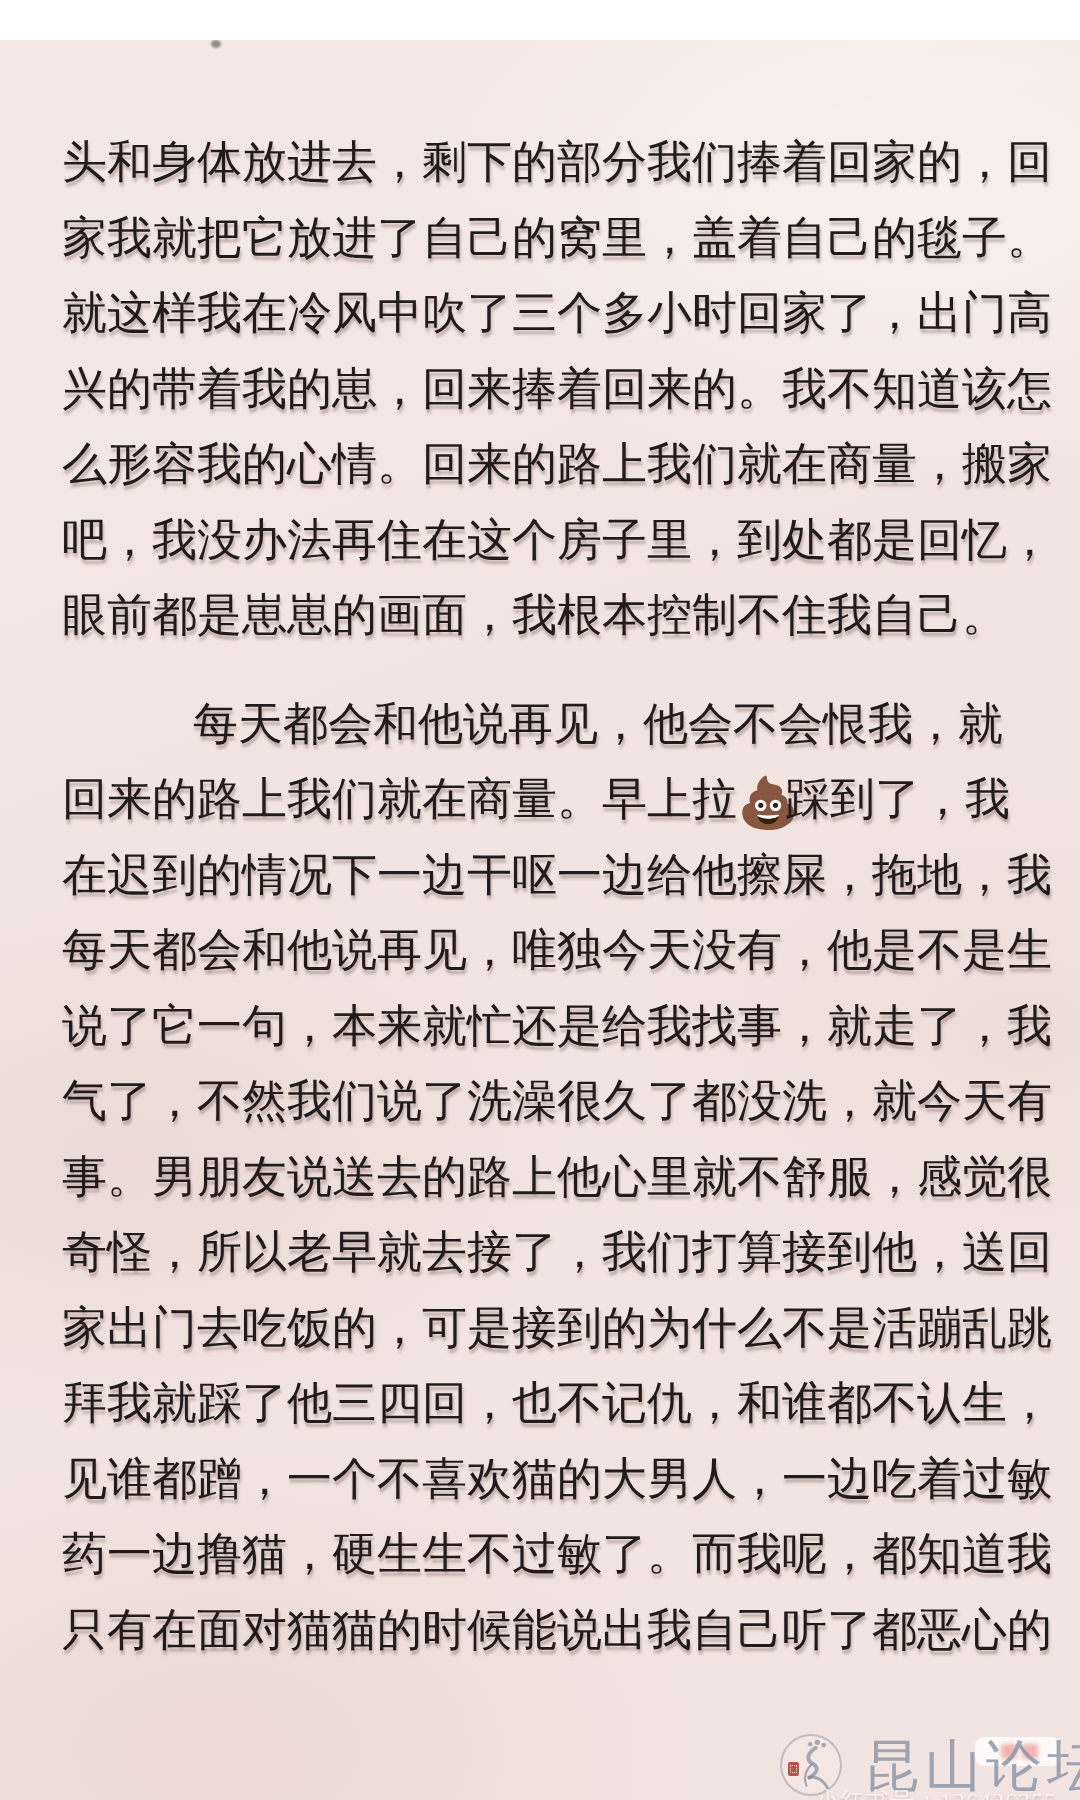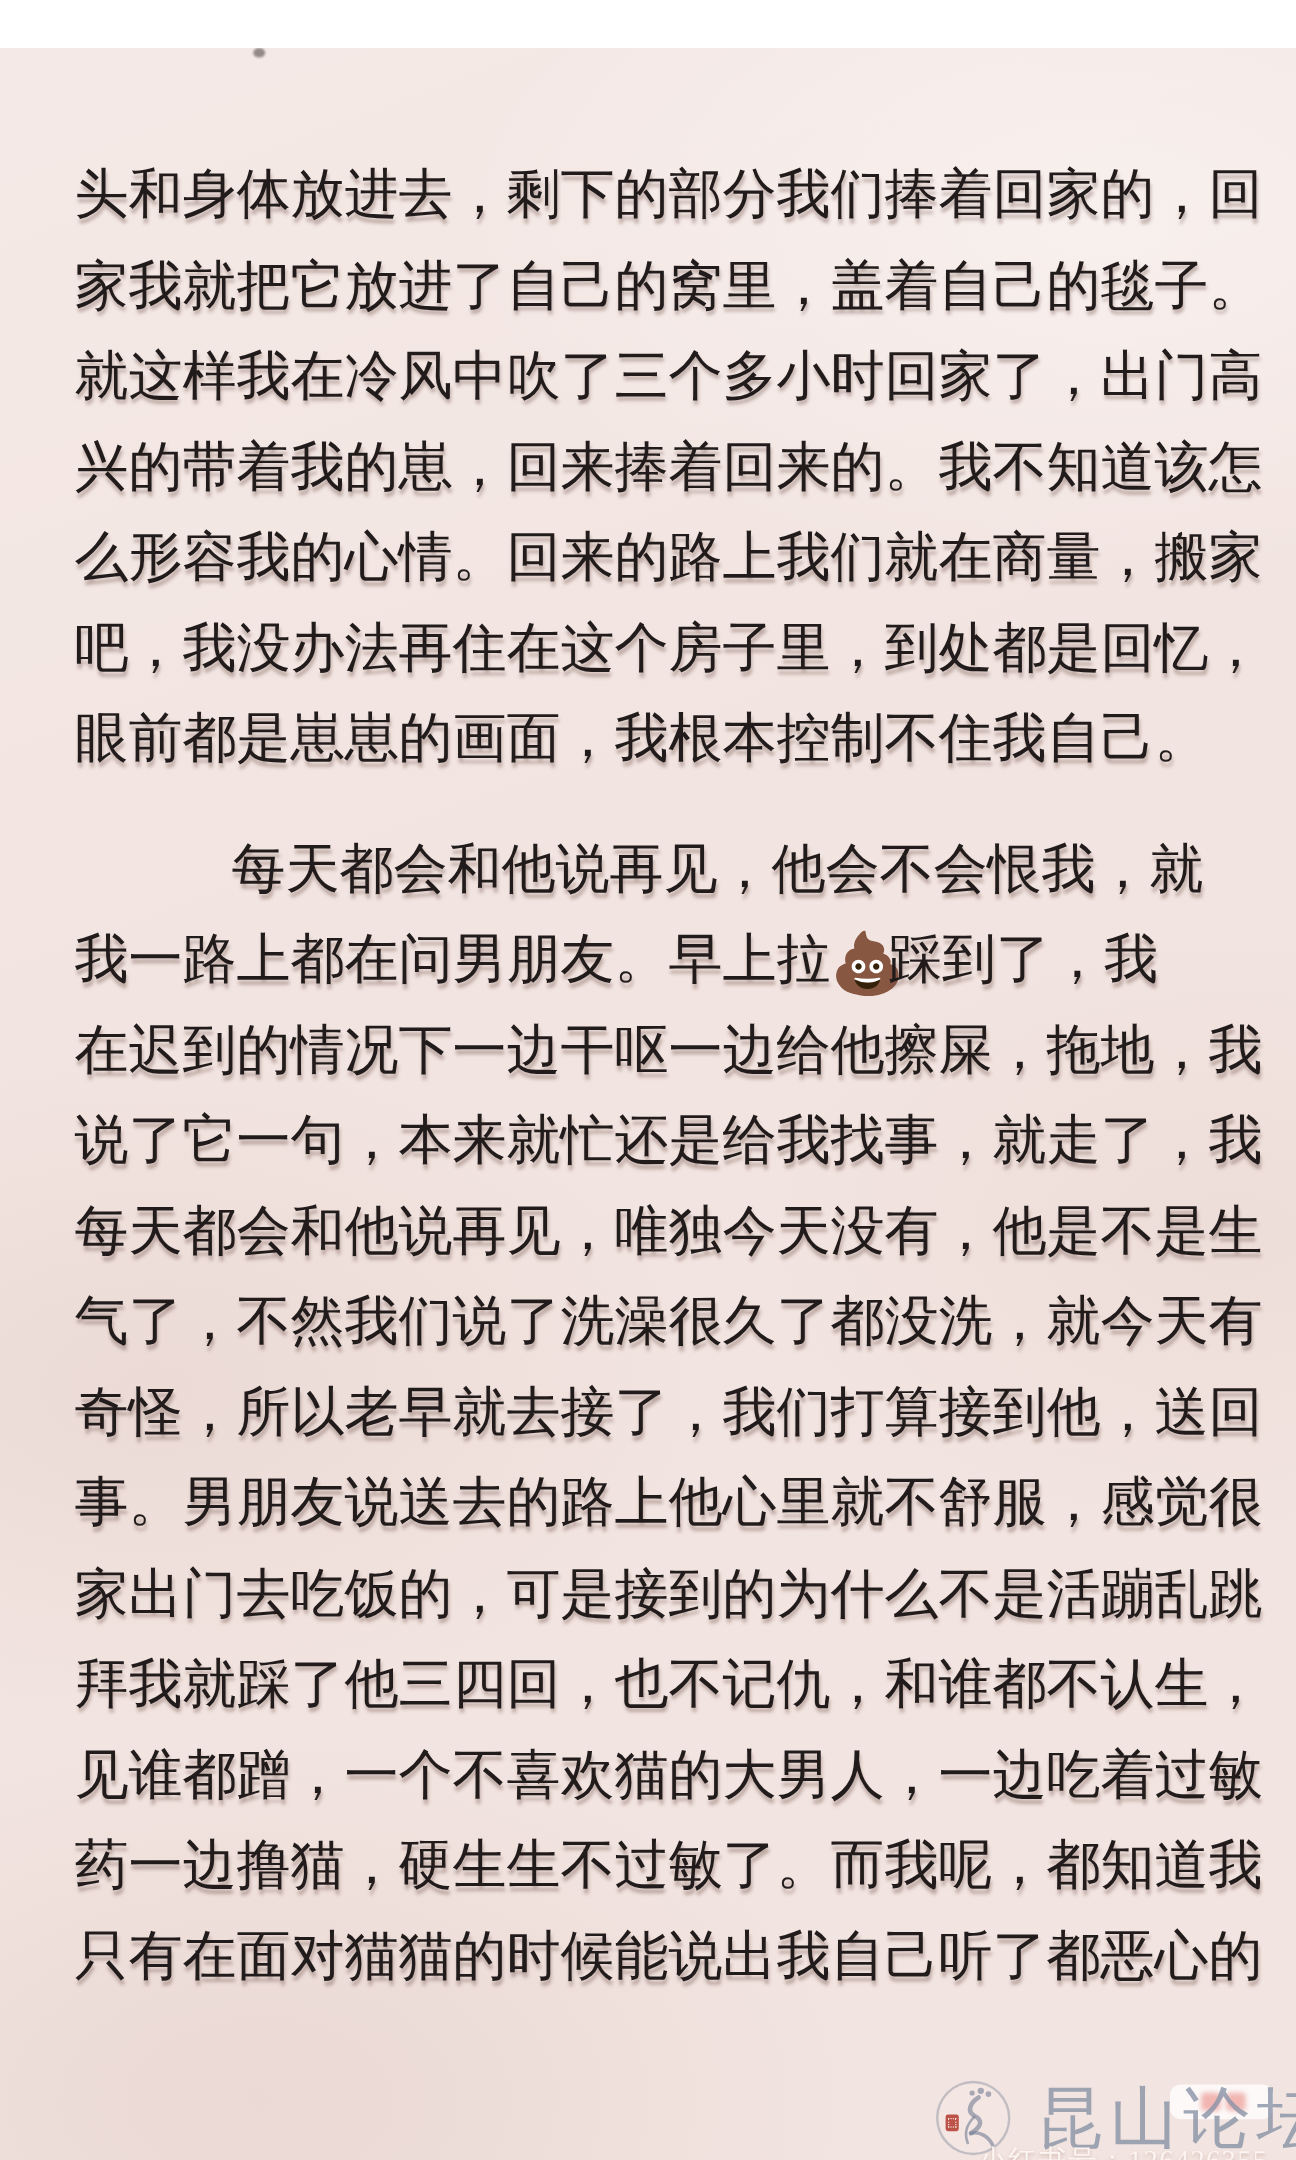--- a/index.html
+++ b/index.html
@@ -61,29 +61,29 @@
         <div class="t-line">就这样我在冷风中吹了三个多小时回家了，出门高</div>
         <div class="t-line">兴的带着我的崽，回来捧着回来的。我不知道该怎</div>
         <div class="t-line">么形容我的心情。回来的路上我们就在商量，搬家</div>
         <div class="t-line">吧，我没办法再住在这个房子里，到处都是回忆，</div>
         <div class="t-line">眼前都是崽崽的画面，我根本控制不住我自己。</div>
       </div>
 
     <div class="para2">
       <div class="t-line indent">每天都会和他说再见，他会不会恨我，就</div>
       <div class="t-line">
-        <span>我一路上都在问男朋友。早上拉</span><span class="emoji">💩</span><span>踩到了，我</span>
+        <span>回来的路上我们就在商量。早上拉</span><span class="emoji">💩</span><span>踩到了，我</span>
       </div>
       <div>
           <div class="t-line">在迟到的情况下一边干呕一边给他擦屎，拖地，我</div>
+          <div class="t-line">每天都会和他说再见，唯独今天没有，他是不是生</div>
           <div class="t-line">说了它一句，本来就忙还是给我找事，就走了，我</div>
-          <div class="t-line">每天都会和他说再见，唯独今天没有，他是不是生</div>
           <div class="t-line">气了，不然我们说了洗澡很久了都没洗，就今天有</div>
+          <div class="t-line">事。男朋友说送去的路上他心里就不舒服，感觉很</div>
           <div class="t-line">奇怪，所以老早就去接了，我们打算接到他，送回</div>
-          <div class="t-line">事。男朋友说送去的路上他心里就不舒服，感觉很</div>
           <div class="t-line">家出门去吃饭的，可是接到的为什么不是活蹦乱跳</div>
           <div class="t-line">拜我就踩了他三四回，也不记仇，和谁都不认生，</div>
           <div class="t-line">见谁都蹭，一个不喜欢猫的大男人，一边吃着过敏</div>
           <div class="t-line">药一边撸猫，硬生生不过敏了。而我呢，都知道我</div>
           <div class="t-line">只有在面对猫猫的时候能说出我自己听了都恶心的</div>
         </div>
     </div>
   </div>
 
   <div class="watermark">

